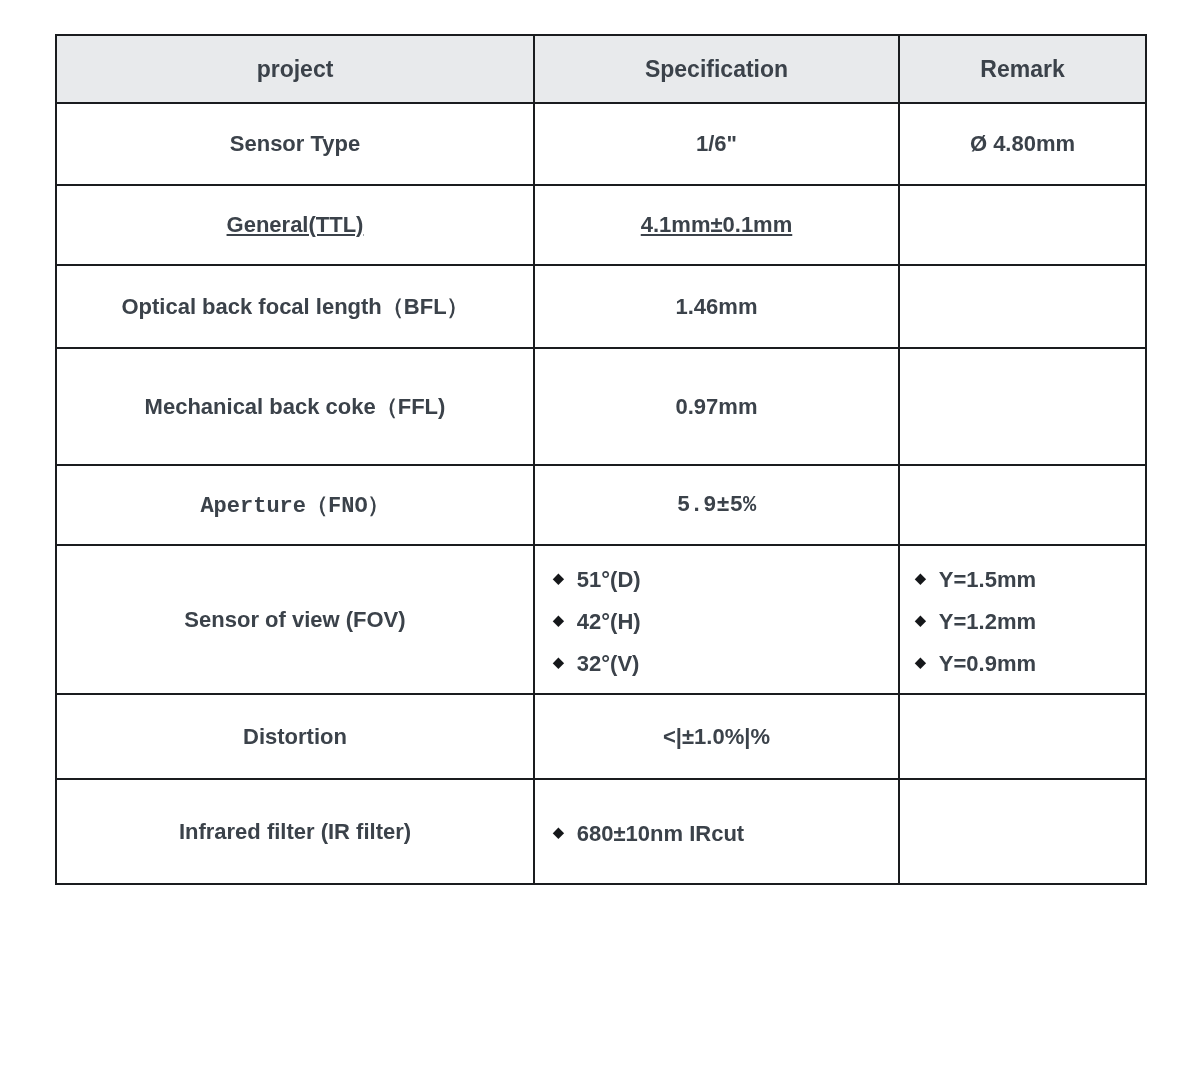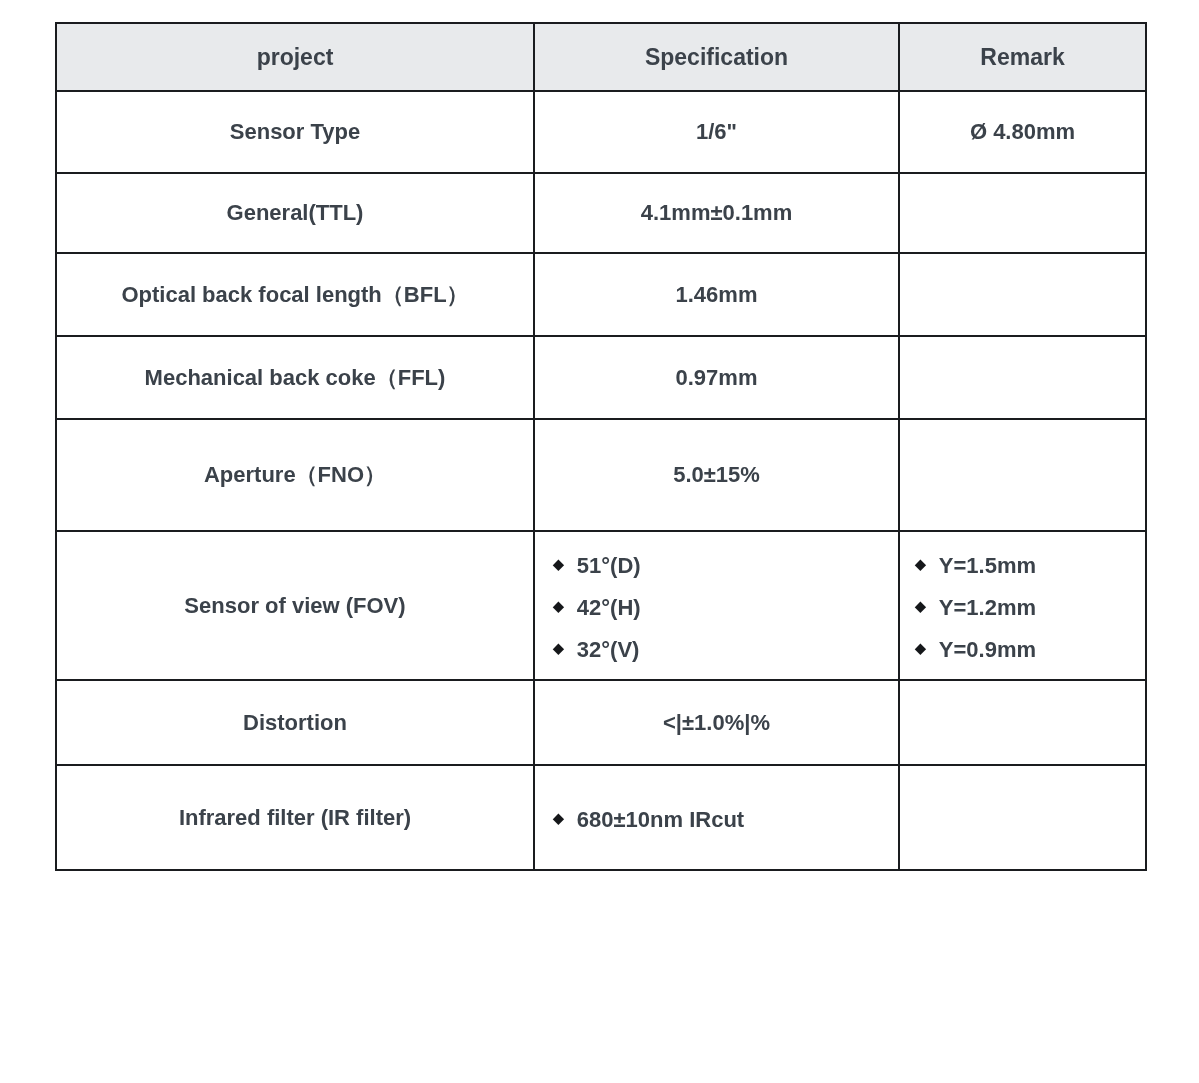--- a/index.html
+++ b/index.html
@@ -11,21 +11,21 @@
     position: relative;
     width: 1199px;
     height: 1083px;
     background: #ffffff;
     font-family: "Liberation Sans", sans-serif;
     color: #3b424a;
   }
   table.spec-table {
     position: absolute;
     left: 55px;
-    top: 22px;
+    top: 34px;
     width: 1090px;
     border-collapse: collapse;
     table-layout: fixed;
   }
   .spec-table th,
   .spec-table td {
     border: 2px solid #1a1c1f;
     text-align: center;
     vertical-align: middle;
     font-weight: 700;
@@ -84,41 +84,41 @@
       <th>Remark</th>
     </tr>
 
     <tr style="height:82px;margin-left:19px;">
       <td class="c-project">Sensor Type</td>
       <td class="c-spec">1/6"</td>
       <td class="c-remark">Ø 4.80mm</td>
     </tr>
 
 
-    <tr style="height:80px;">
+    <tr style="height:80px;text-decoration:underline;">
       <td class="c-project">General(TTL)</td>
       <td class="c-spec">4.1mm±0.1mm</td>
       <td class="c-remark"></td>
     </tr>
 
     <tr style="height:83px;margin-top:48px;">
       <td class="c-project">Optical back focal length（BFL）</td>
       <td class="c-spec">1.46mm</td>
       <td class="c-remark"></td>
     </tr>
 
-    <tr style="height:83px;">
+    <tr style="height:117px;">
       <td class="c-project">Mechanical back coke（FFL)</td>
       <td class="c-spec">0.97mm</td>
       <td class="c-remark"></td>
     </tr>
 
-    <tr style="height:112px;">
+    <tr style="height:80px;font-family:Liberation Mono, monospace;">
       <td class="c-project">Aperture（FNO）</td>
-      <td class="c-spec">5.0±15%</td>
+      <td class="c-spec">5.9±5%</td>
       <td class="c-remark"></td>
     </tr>
 
     <tr style="height:149px;">
       <td class="c-project">Sensor of view (FOV)</td>
       <td class="c-spec cell-left">
         <div class="bullet-line">
           <span class="bullet">◆</span>
           <span class="bl-text">51°(D)</span>
         </div>

